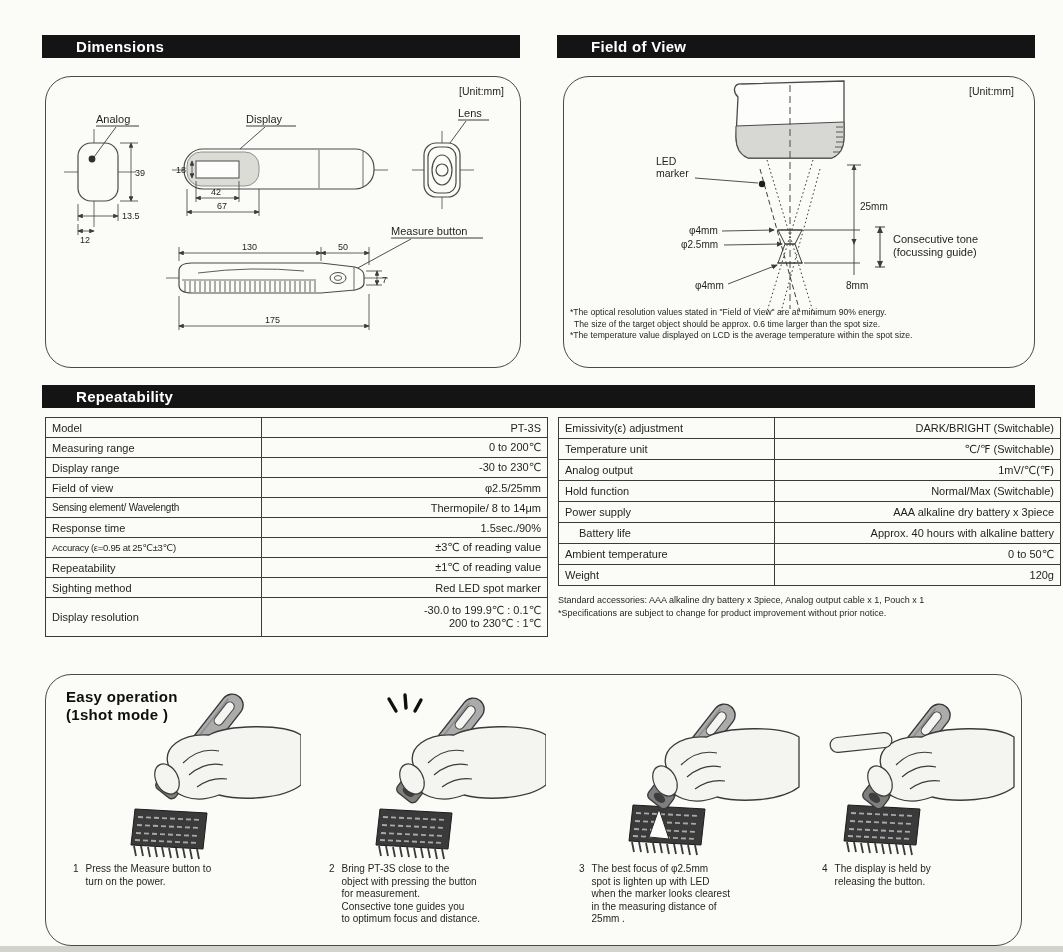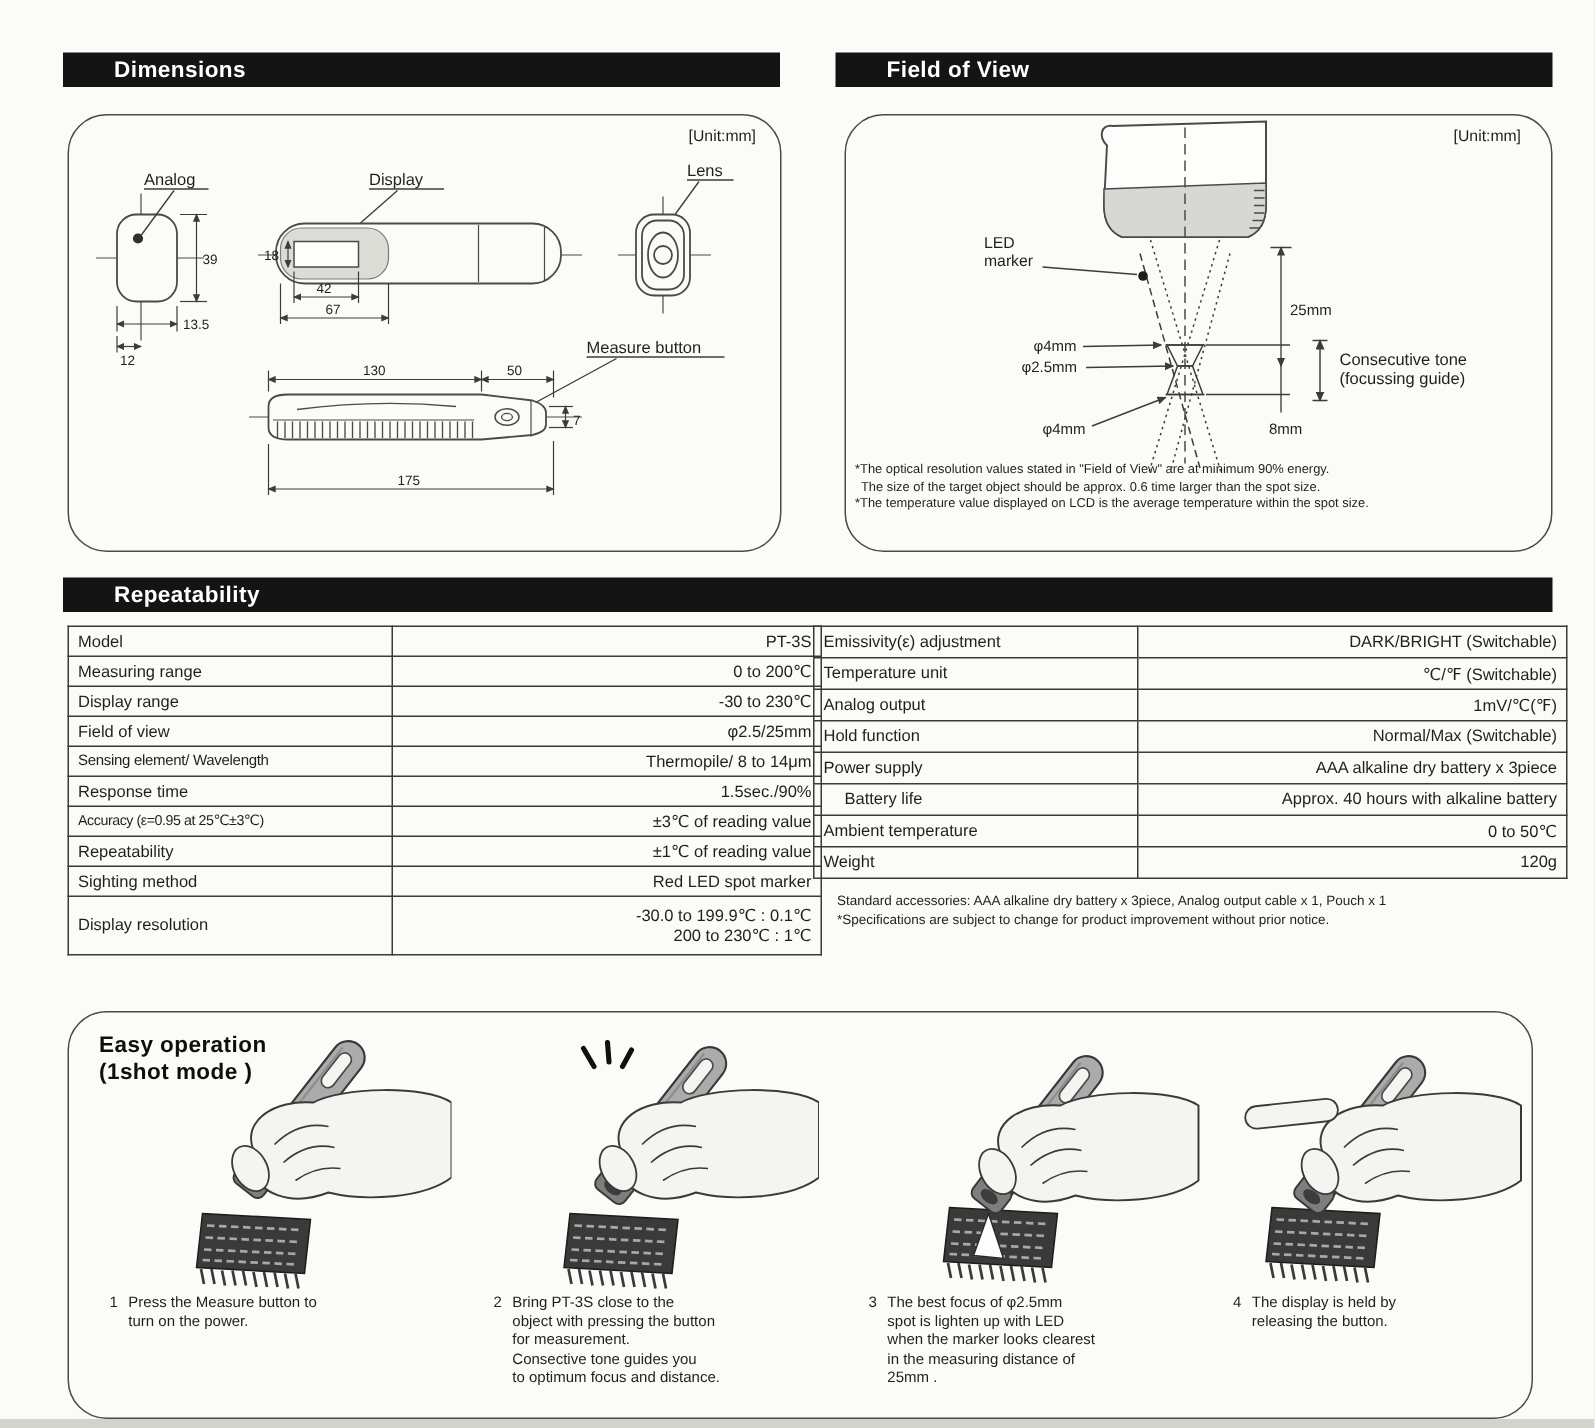--- a/index.html
+++ b/index.html
@@ -251,21 +251,21 @@
           <td class="val">Red LED spot marker</td>
         </tr>
     <tr>
           <td class="lbl tall">Display resolution</td>
           <td class="val tall pre">-30.0 to 199.9℃ : 0.1℃
 200 to 230℃ : 1℃</td>
         </tr>
   </tbody>
     </table>
 
-  <table class="spec" style="left:542px;top:417px;width:477px;">
+  <table class="spec" style="left:558px;top:417px;width:477px;">
     <tbody>
         <tr>
           <td class="lbl" style="height:18px;">Emissivity(ε) adjustment</td>
           <td class="val">DARK/BRIGHT (Switchable)</td>
         </tr>
     <tr>
           <td class="lbl" style="height:18px;">Temperature unit</td>
           <td class="val">℃/℉ (Switchable)</td>
         </tr>
     <tr>

